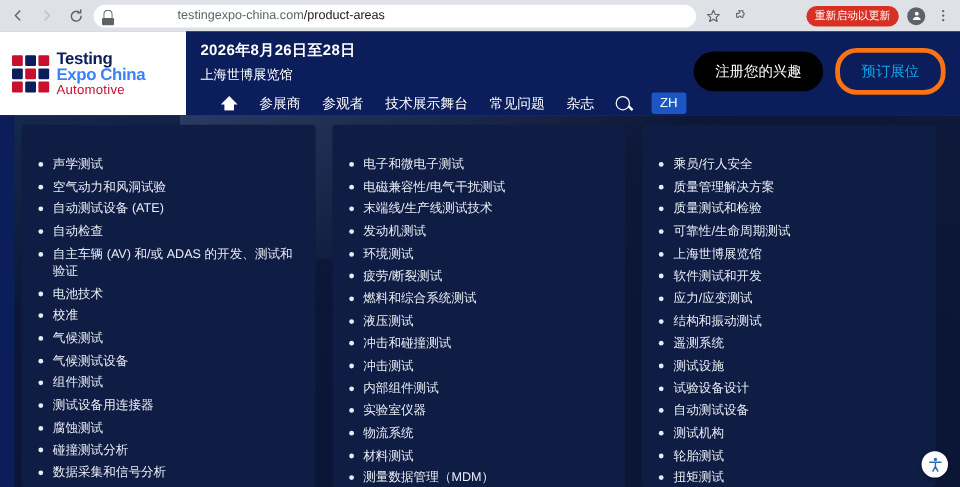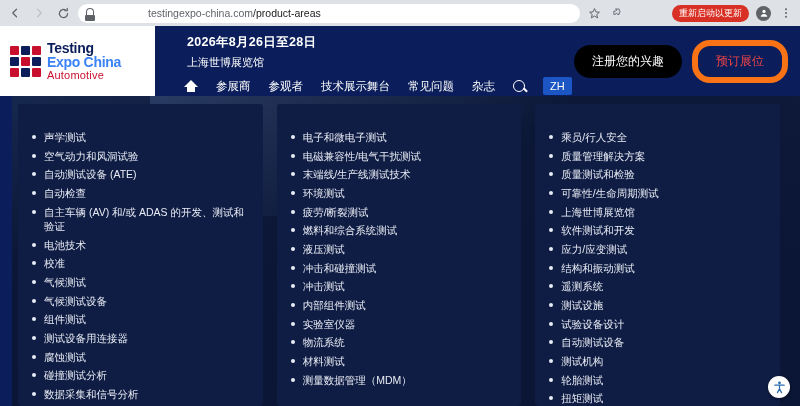--- a/index.html
+++ b/index.html
@@ -102,21 +102,21 @@
     gap: 2px;
     flex: 0 0 auto;
   }
   .logo-marks i { display: block; border-radius: 1px; }
   .logo-text { line-height: 1.05; }
   .logo-text .l1 { font-size: 14px; font-weight: bold; color: #0b1e5b; letter-spacing: -0.3px; }
   .logo-text .l2 { font-size: 14px; font-weight: bold; color: #3b82f6; letter-spacing: -0.3px; }
   .logo-text .l3 { font-size: 11px; color: #c8102e; letter-spacing: 0.2px; }
 
   .header-main { flex: 1 1 auto; display: flex; flex-direction: column; padding: 8px 0 0 0; }
-  .header-top { display: flex; align-items: flex-start; padding-left: 32px; }
+  .header-top { display: flex; align-items: flex-start; padding-left: 12px; }
   .event-info { color: #fff; }
   .event-date { font-size: 12.5px; font-weight: bold; letter-spacing: 0.3px; }
   .event-venue { font-size: 11px; margin-top: 4px; }
   .header-nav {
     display: flex;
     align-items: center;
     gap: 18px;
     padding-left: 28px;
     margin-top: 7px;
     color: #fff;
@@ -172,25 +172,25 @@
     background: #000000;
     color: #fff;
     font-size: 12px;
     padding: 8px 18px;
     border-radius: 18px;
     border: none;
     white-space: nowrap;
   }
   .btn-book {
     background: transparent;
-    color: #ef4444;
+    color: #0ea5e9;
     font-size: 12px;
     padding: 7px 18px;
     border-radius: 18px;
-    border: 6px solid #f97316;
+    border: 4px solid #f97316;
     white-space: nowrap;
   }
 
   
   .page-body {
     position: relative;
     height: 310px;
     background: #0b1535;
     overflow: hidden;
   }
@@ -384,20 +384,21 @@
           <li>数据记录仪</li>
 
         </ul>
       </div>
 
       <div class="col">
         <ul>
           <li>电子和微电子测试</li>
           <li>电磁兼容性/电气干扰测试</li>
           <li>末端线/生产线测试技术</li>
+          <li>发动机测试</li>
           <li>环境测试</li>
           <li>疲劳/断裂测试</li>
           <li>燃料和综合系统测试</li>
           <li>液压测试</li>
           <li>冲击和碰撞测试</li>
           <li>冲击测试</li>
           <li>内部组件测试</li>
           <li>实验室仪器</li>
           <li>物流系统</li>
           <li>材料测试</li>

